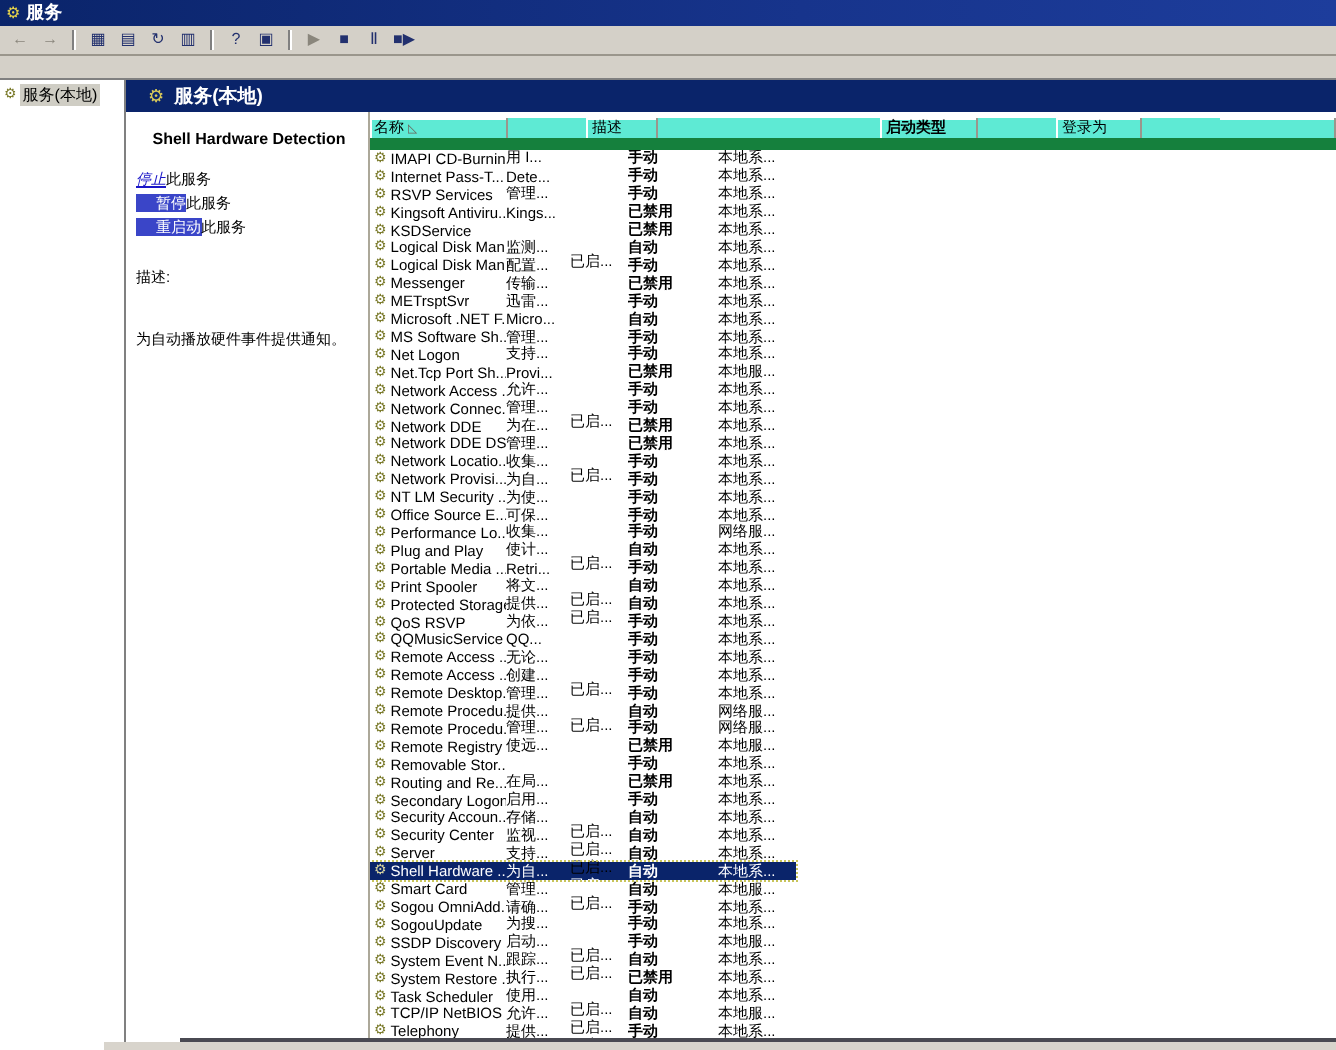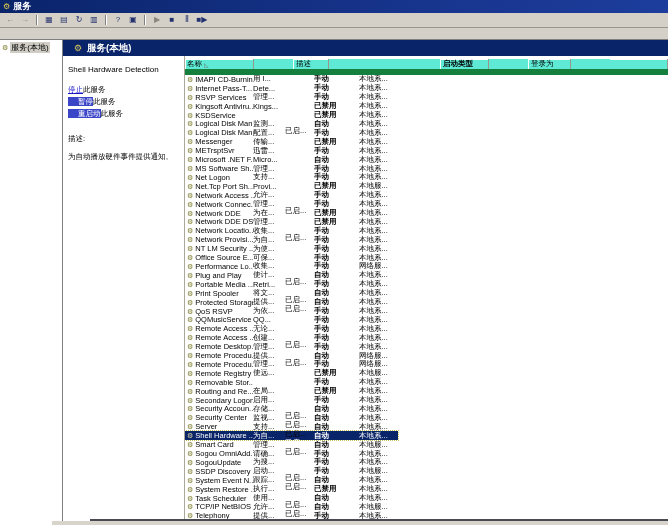--- a/index.html
+++ b/index.html
@@ -32,26 +32,26 @@
   .tree-item .label{background:#cfcdc4;padding:0 1px;}
   .gear{font-size:7px;line-height:1;color:#7a7a2a;flex:none;}
 
   .right{flex:1;display:flex;flex-direction:column;min-width:0;}
   .banner{height:16px;flex:none;background:#0a246a;color:#fff;font-weight:bold;font-size:9.5px;
     display:flex;align-items:center;gap:5px;padding-left:11px;}
   .banner .gear{color:#d8c85a;font-size:9px;}
 
   .content{flex:1;display:flex;background:#fff;min-height:0;}
   .infopane{width:113px;flex:none;padding:9px 3px 0 5px;font-size:7.5px;color:#000;overflow:hidden;}
-  .info-title{font-weight:normal;font-size:8px;margin-bottom:11px;white-space:nowrap;}
+  .info-title{font-weight:bold;font-size:8px;margin-bottom:11px;white-space:nowrap;text-align:center;}
   .link-line{margin:0 0 2px 0;white-space:nowrap;}
-  .link-blue{color:#1a16c8;text-decoration:underline;}
+  .link-blue{color:#1a16c8;text-decoration:underline;font-style:italic;}
   .link-sel{background:#3a45c8;color:#fff;padding-left:10px;}
   .desc-label{margin-top:15px;}
-  .desc-text{margin-top:8px;white-space:nowrap;}
+  .desc-text{margin-top:21px;white-space:nowrap;}
 
   .list{flex:1;display:flex;flex-direction:column;min-width:0;background:#fff;padding-top:3px;
     border-left:1px solid #aca899;}
   .lheader{height:10px;flex:none;background:#5eead4;display:flex;font-size:7.5px;color:#000;
     border-bottom:6px solid #15803d;gap:39px;}
   .hcell{display:flex;align-items:center;gap:2px;padding-left:3px;white-space:nowrap;overflow:hidden;
     border-right:1px solid #9a968c;box-shadow:inset 1px 1px 0 #fff;flex:none;}
   .hfill{flex:1;box-shadow:inset 0 1px 0 #fff;}
   .sort{color:#6a665c;font-size:6px;}
 

